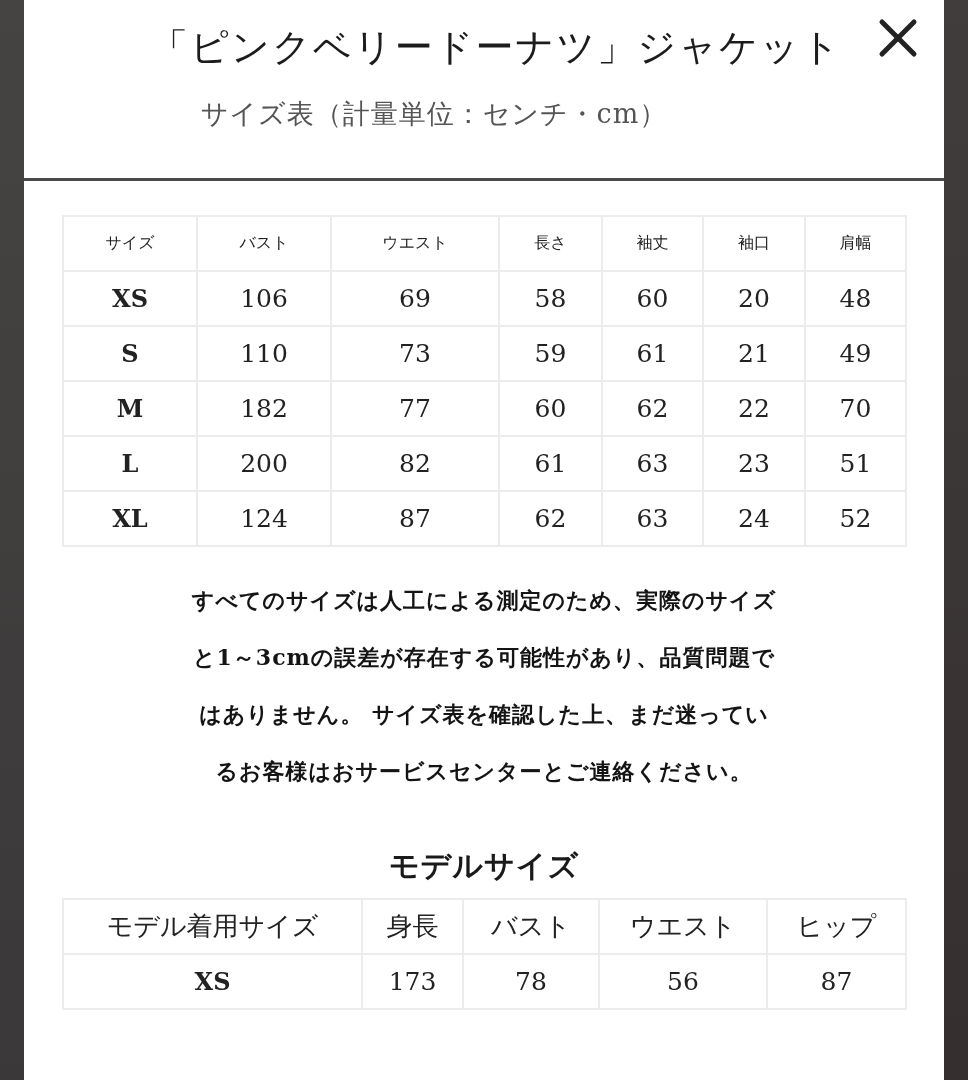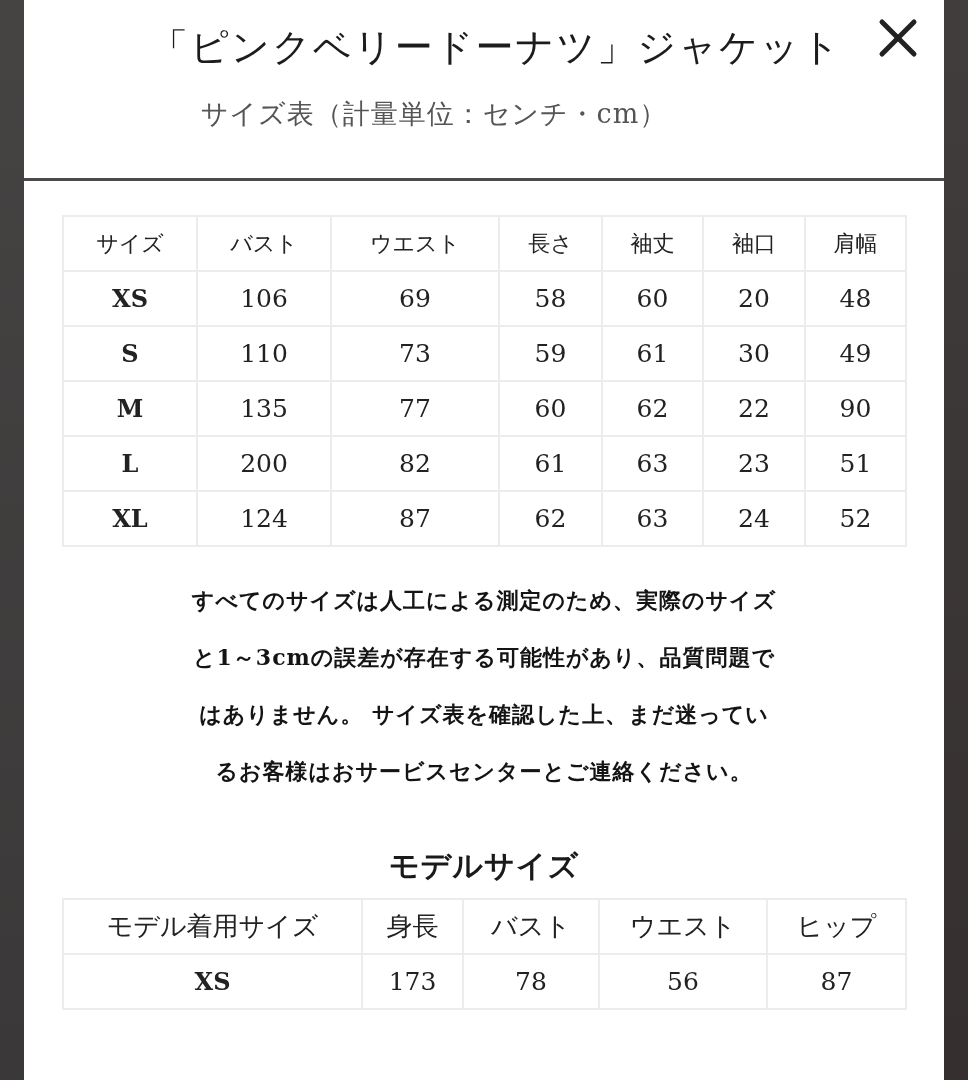--- a/index.html
+++ b/index.html
@@ -69,21 +69,21 @@
     }
     .size-table td, .size-table th {
       border: 2px solid #ececec;
       text-align: center;
       vertical-align: middle;
       height: 53px;
       padding: 0;
       font-weight: normal;
       color: #222;
     }
-    .size-table th { font-size: 22px; }
+    .size-table th { font-size: 16px; }
     .size-table td.size-label { font-weight: bold; font-size: 24px; }
 
     .notice {
       position: absolute;
       left: 30px; top: 572px;
       width: 860px;
       text-align: center;
       font-size: 22px;
       font-weight: bold;
       line-height: 57px;
@@ -170,31 +170,31 @@
         <td>60</td>
         <td>20</td>
         <td>48</td>
       </tr>
       <tr>
         <td class="size-label">S</td>
         <td>110</td>
         <td>73</td>
         <td>59</td>
         <td>61</td>
-        <td>30</td>
+        <td>21</td>
         <td>49</td>
       </tr>
       <tr>
         <td class="size-label">M</td>
-        <td>135</td>
+        <td>182</td>
         <td>77</td>
         <td>60</td>
         <td>62</td>
         <td>22</td>
-        <td>90</td>
+        <td>70</td>
       </tr>
       <tr>
         <td class="size-label">L</td>
         <td>200</td>
         <td>82</td>
         <td>61</td>
         <td>63</td>
         <td>23</td>
         <td>51</td>
       </tr>

